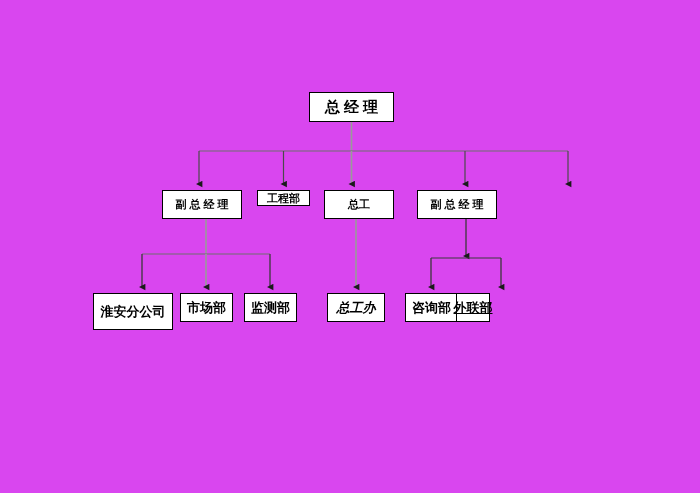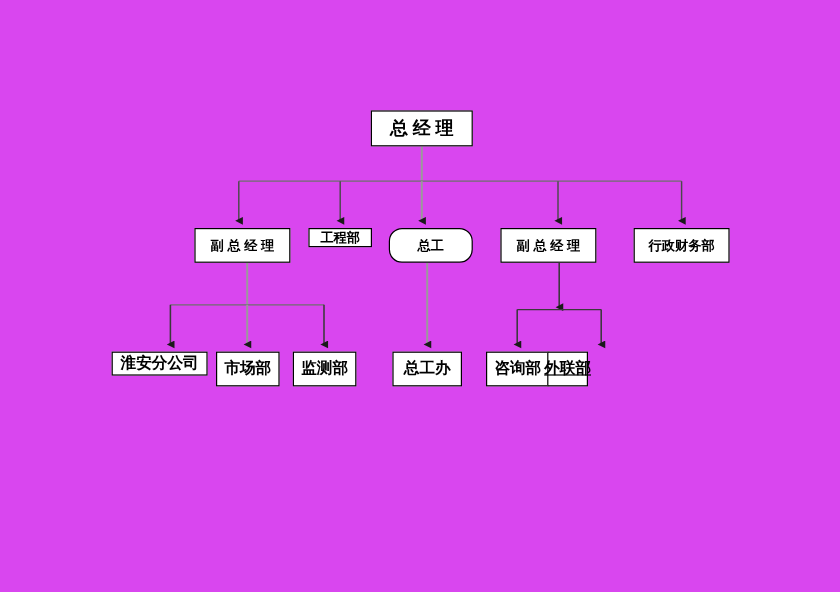--- a/index.html
+++ b/index.html
@@ -121,45 +121,42 @@
   </div>
 
   <div class="node lvl-2 spaced" style="left:162px;top:190px;width:80px;height:29px;">
     <span class="node-label">副总经理</span>
   </div>
 
   <div class="node lvl-2" style="left:257px;top:190px;width:53px;height:16px;">
     <span class="node-label">工程部</span>
   </div>
 
-  <div class="node lvl-2" style="left:324px;top:190px;width:70px;height:29px;border-radius:11px;">
+  <div class="node lvl-2" style="left:324px;top:190px;width:70px;height:29px;">
     <span class="node-label">总工</span>
   </div>
 
   <div class="node lvl-2 spaced" style="left:417px;top:190px;width:80px;height:29px;">
     <span class="node-label">副总经理</span>
   </div>
 
-  <div class="node lvl-2" style="left:528px;top:190px;width:80px;height:29px;">
-    <span class="node-label">行政财务部</span>
-  </div>
 
-  <div class="node lvl-3" style="left:93px;top:293px;width:80px;height:20px;">
+  <div class="node lvl-3" style="left:93px;top:293px;width:80px;height:37px;">
     <span class="node-label">淮安分公司</span>
   </div>
 
   <div class="node lvl-3" style="left:244px;top:293px;width:53px;height:29px;">
     <span class="node-label">监测部</span>
   </div>
 
   <div class="node lvl-3" style="left:180px;top:293px;width:53px;height:29px;">
     <span class="node-label">市场部</span>
   </div>
 
-  <div class="node lvl-3" style="left:327px;top:293px;width:58px;height:29px;">
+  <div class="node lvl-3" style="left:327px;top:293px;width:58px;height:29px;font-style:italic;">
     <span class="node-label">总工办</span>
   </div>
 
   <div class="node lvl-3" style="left:405px;top:293px;width:53px;height:29px;">
     <span class="node-label">咨询部</span>
   </div>
 
   <div class="node lvl-3" style="left:456px;top:293px;width:34px;height:29px;text-decoration:underline;">
     <span class="node-label">外联部</span>
   </div>

